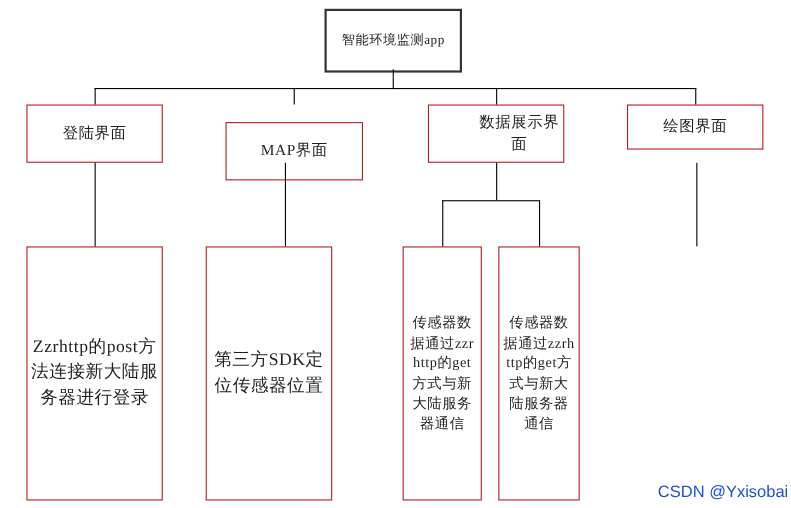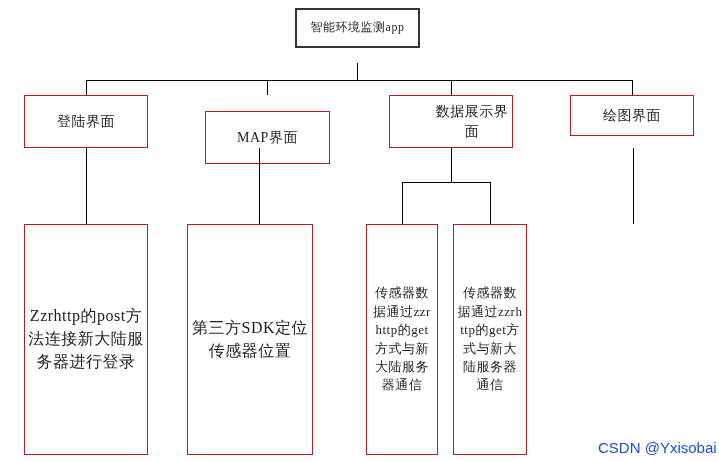--- a/index.html
+++ b/index.html
@@ -41,41 +41,41 @@
     color: #1d4ed8;
     white-space: nowrap;
     z-index: 5;
   }
 </style>
 </head>
 <body>
 
 <div class="stage">
 
-  <div class="node root" style="left:295px; top:8px; width:125px; height:40px; font-size:12px;">
+  <div class="node root" style="left:295px; top:8px; width:125px; height:58px; font-size:12px;">
     <span class="lbl">智能环境监测app</span>
   </div>
 
   <div class="node" style="left:24px; top:95px; width:124px; height:53px; font-size:14px;">
     <span class="lbl">登陆界面</span>
   </div>
   <div class="node" style="left:205px; top:95px; width:125px; height:53px; font-size:14px;margin-top:16px;">
     <span class="lbl">MAP界面</span>
   </div>
   <div class="node" style="left:389px; top:95px; width:124px; height:53px; font-size:14px;padding-left:45px;">
     <span class="lbl">数据展示界面</span>
   </div>
   <div class="node" style="left:570px; top:95px; width:124px; height:41px; font-size:14px;">
     <span class="lbl">绘图界面</span>
   </div>
 
   <div class="node" style="left:24px; top:224px; width:124px; height:231px; font-size:16px;">
     <span class="lbl">Zzrhttp的post方法连接新大陆服务器进行登录</span>
   </div>
-  <div class="node" style="left:187px; top:224px; width:126px; height:231px; font-size:16px;">
+  <div class="node" style="left:187px; top:224px; width:115px; height:231px; font-size:16px;">
     <span class="lbl">第三方SDK定位传感器位置</span>
   </div>
   <div class="node" style="left:366px; top:224px; width:72px; height:231px; font-size:13px;">
     <span class="lbl">传感器数据通过zzrhttp的get方式与新大陆服务器通信</span>
   </div>
   <div class="node" style="left:453px; top:224px; width:74px; height:231px; font-size:13px;">
     <span class="lbl">传感器数据通过zzrhttp的get方式与新大陆服务器通信</span>
   </div>
 
   <div class="line" style="left:357px; top:63px; width:1px; height:18px;"></div>

